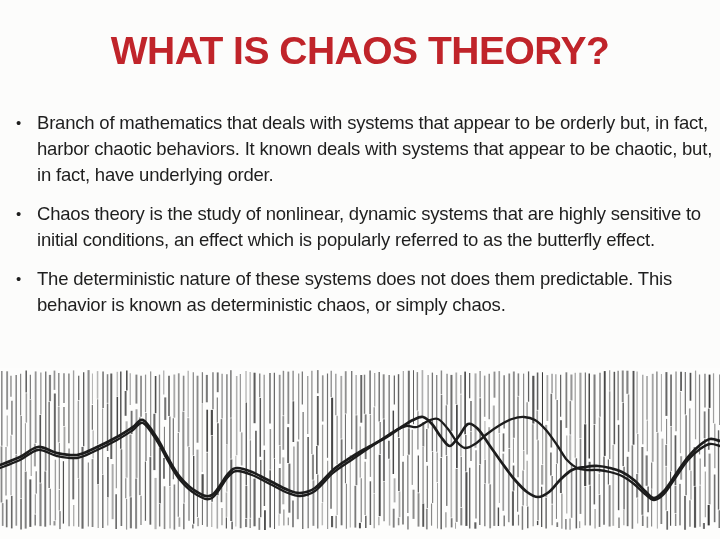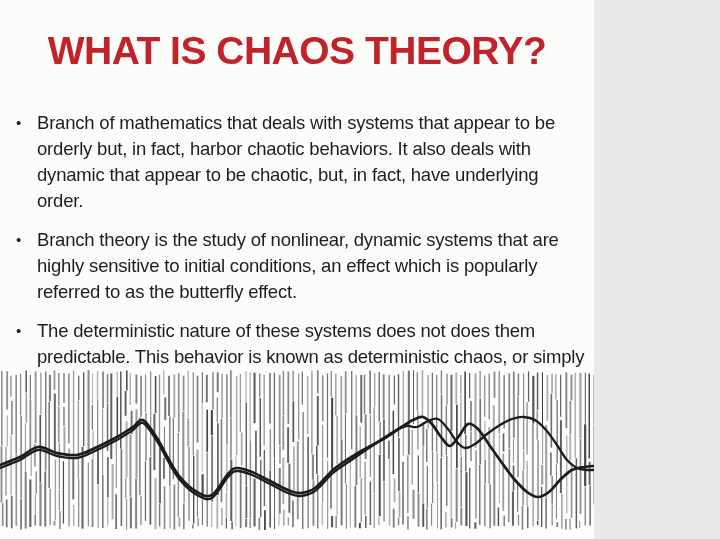--- a/index.html
+++ b/index.html
@@ -1,18 +1,18 @@
 <!DOCTYPE html>
 <html><head>
 <meta charset="utf-8">
 <style>
   html, body { margin: 0; padding: 0; background: #e9e9e9; }
   .slide {
     position: relative;
-    width: 594px;
+    width: 720px;
     height: 539px;
     background: #fcfcfb;
     overflow: hidden;
     font-family: "Liberation Sans", "DejaVu Sans", sans-serif;
   }
   .title {
     margin: 0;
     padding-top: 30px;
     text-align: center;
     font-size: 39px;
@@ -56,25 +56,25 @@
 </head>
 <body>
 
 <div class="slide" style="background: rgb(252, 252, 251);">
 
   <h1 class="title" style="color: rgb(192, 36, 42);">WHAT IS CHAOS THEORY?</h1>
 
   <div class="bullets">
     <div class="bullet" style="color: rgb(30, 30, 30);">
       <span class="dot">•</span>
-      <span class="btext">Branch of mathematics that deals with systems that appear to be orderly but, in fact, harbor chaotic behaviors. It also deals with dynamic that appear to be chaotic, but, in fact, have underlying order.</span>
+      <span class="btext">Branch of mathematics that deals with systems that appear to be orderly but, in fact, harbor chaotic behaviors. It known deals with systems that appear to be chaotic, but, in fact, have underlying order.</span>
     </div>
     <div class="bullet" style="color: rgb(30, 30, 30);">
       <span class="dot">•</span>
-      <span class="btext">Branch theory is the study of nonlinear, dynamic systems that are highly sensitive to initial conditions, an effect which is popularly referred to as the butterfly effect.</span>
+      <span class="btext">Chaos theory is the study of nonlinear, dynamic systems that are highly sensitive to initial conditions, an effect which is popularly referred to as the butterfly effect.</span>
     </div>
     <div class="bullet" style="color: rgb(30, 30, 30);">
       <span class="dot">•</span>
       <span class="btext">The deterministic nature of these systems does not does them predictable. This behavior is known as deterministic chaos, or simply chaos.</span>
     </div>
   </div>
 
   <div class="illustration">
     <svg id="sketch-svg" viewBox="0 0 720 171" xmlns="http://www.w3.org/2000/svg">
         <g>

